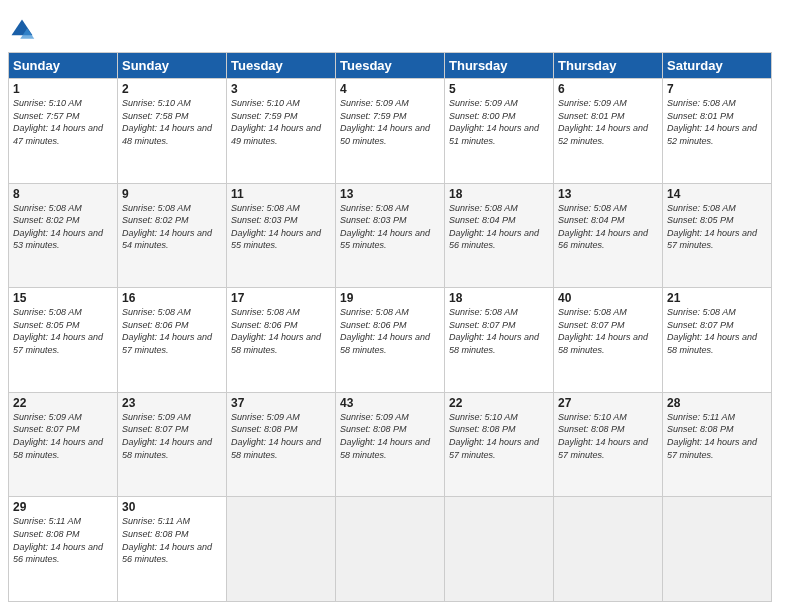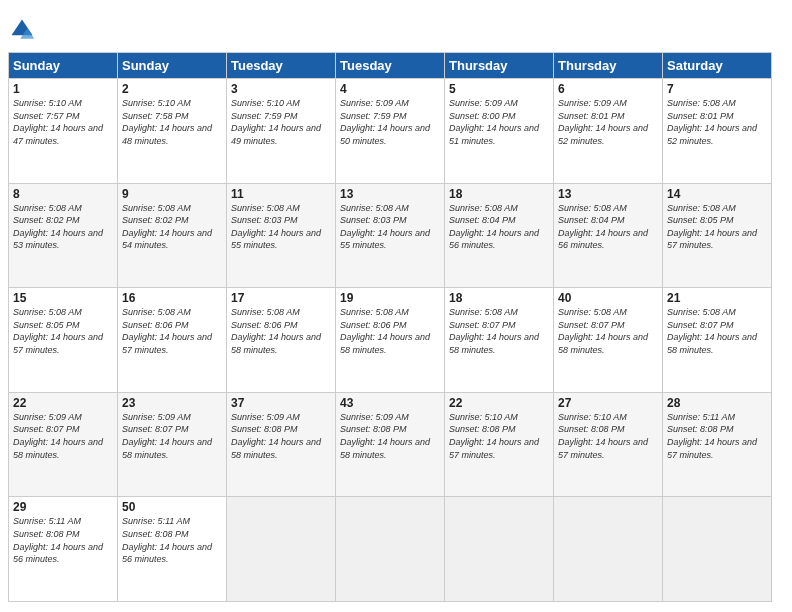--- a/index.html
+++ b/index.html
@@ -259,21 +259,21 @@
             <span class="day-num">28</span>
             <div class="day-info">Sunrise: 5:11 AM<br>Sunset: 8:08 PM<br>Daylight: 14 hours and 57 minutes.</div>
           </td>
         </tr>
         <tr>
           <td>
             <span class="day-num">29</span>
             <div class="day-info">Sunrise: 5:11 AM<br>Sunset: 8:08 PM<br>Daylight: 14 hours and 56 minutes.</div>
           </td>
           <td>
-            <span class="day-num">50</span>
+            <span class="day-num">30</span>
             <div class="day-info">Sunrise: 5:11 AM<br>Sunset: 8:08 PM<br>Daylight: 14 hours and 56 minutes.</div>
           </td>
           <td class="empty"></td>
           <td class="empty"></td>
           <td class="empty"></td>
           <td class="empty"></td>
           <td class="empty"></td>
         </tr>
       </tbody>
   </table>

